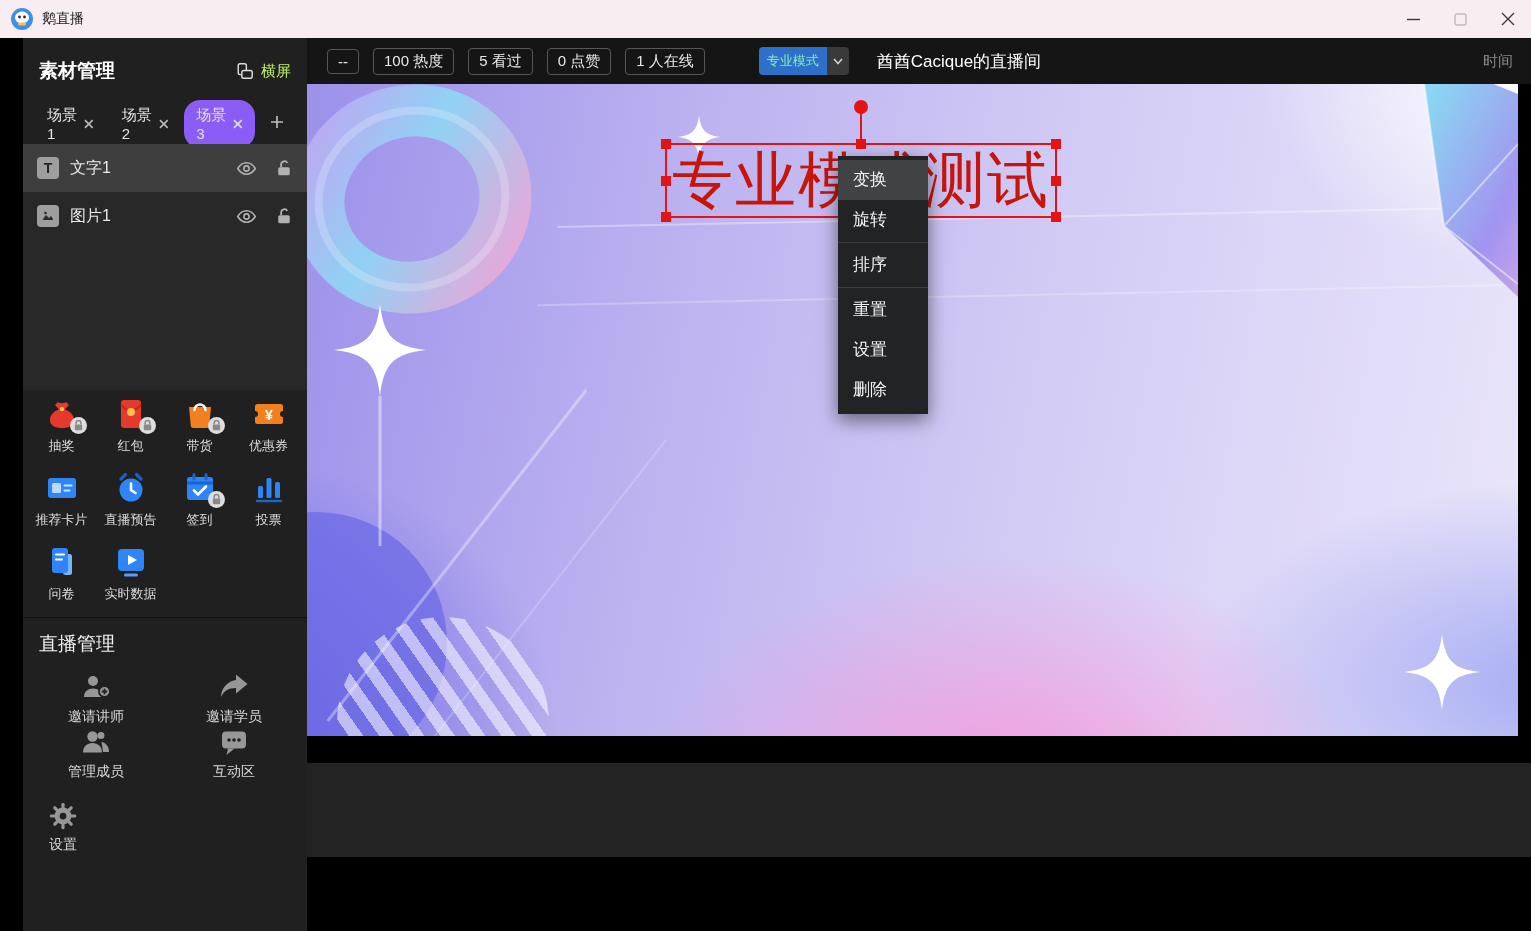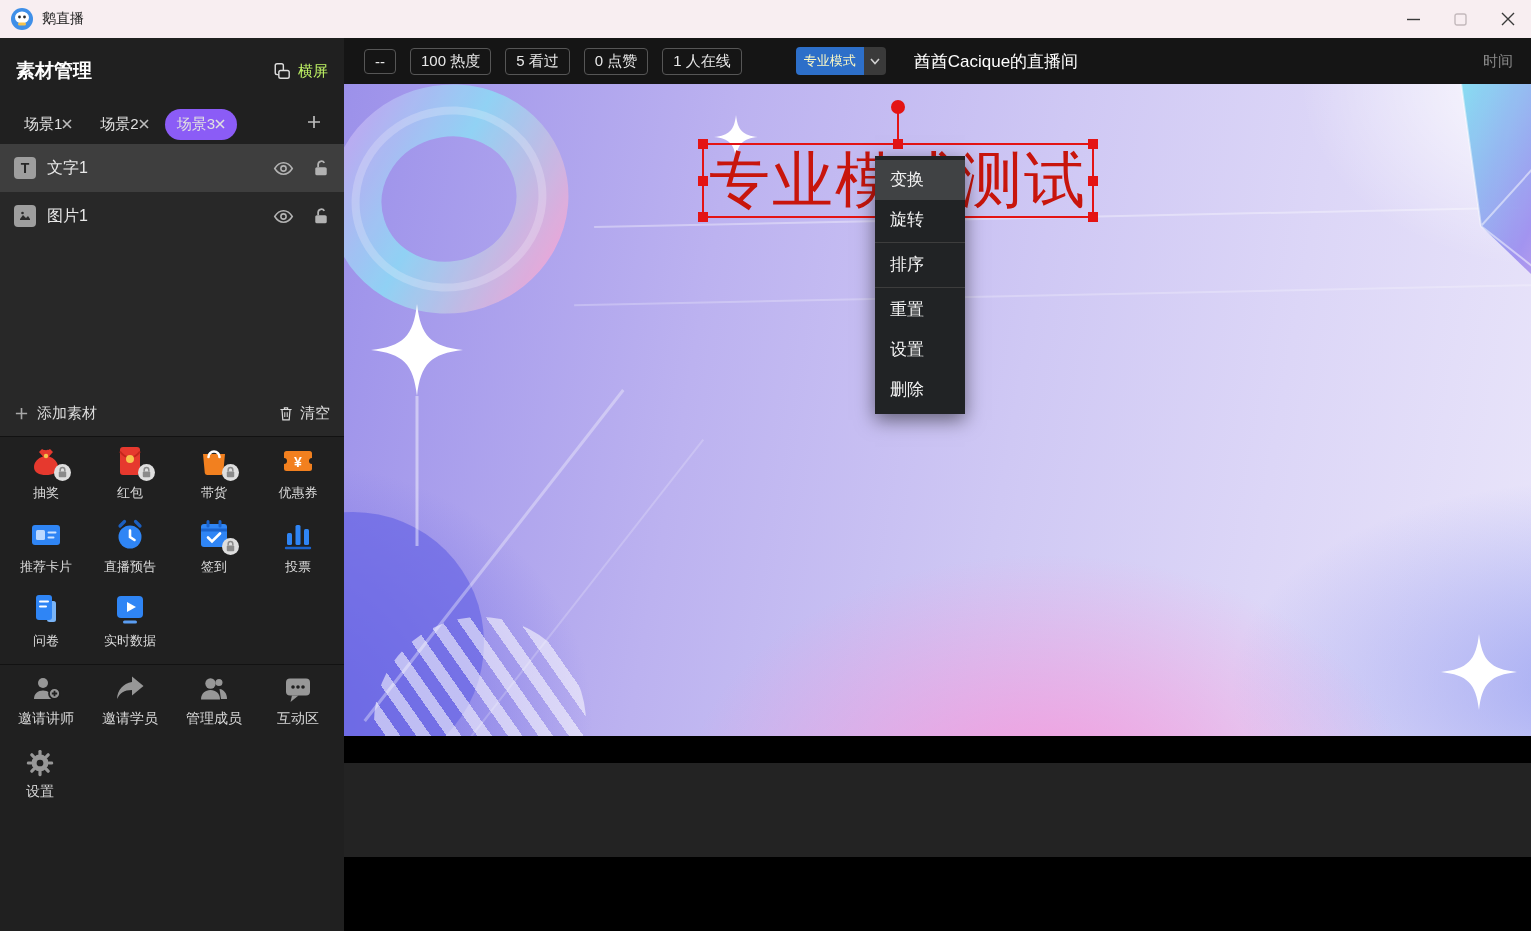--- a/index.html
+++ b/index.html
@@ -12,22 +12,22 @@
     padding-left:10px; flex-shrink:0; }
   .app-icon { width:24px; height:24px; margin-right:8px; }
   .app-title { font-size:14px; color:#1c1c1c; }
   .win-controls { margin-left:auto; display:flex; height:100%; }
   .win-btn { width:47px; height:100%; display:flex; align-items:center; justify-content:center; }
 
   
   .main { flex:1; display:flex; min-height:0; }
 
   
-  .sidebar { width:344px; flex-shrink:0; background:#202020; color:#e8e8e8;
-    display:flex; flex-direction:column; }
+  .sidebar { width:284px; flex-shrink:0; background:#202020; color:#e8e8e8;
+    display:flex; flex-direction:column;margin-left:23px; }
   .side-head { height:66px; display:flex; align-items:center; padding:0 16px; flex-shrink:0; }
   .side-title { font-size:19px; font-weight:bold; color:#fff; }
   .landscape-btn { margin-left:auto; display:flex; align-items:center; gap:7px;
     font-size:15px; color:#bef264; cursor:pointer;justify-content:center; }
   .tabs { height:40px; display:flex; align-items:center; padding:0 12px; gap:4px; flex-shrink:0; }
   .tab { display:flex; align-items:center; padding:6px 12px; font-size:15px;
     color:#e0e0e0; border-radius:16px; cursor:pointer; }
   .tab.selected { background:#8b5cf6; }
   .tab-add { margin-left:auto; padding:0 10px; }
 
@@ -47,34 +47,34 @@
   .section-title { font-size:19px; color:#f2f2f2; }
   .reset-btn { margin-left:auto; }
   .tool-grid { display:grid; grid-template-columns:repeat(4,1fr); row-gap:15px; padding:6px 4px 0; }
   .tool-item { display:flex; flex-direction:column; align-items:center; gap:5px;
     font-size:13px; color:#dcdcdc; cursor:pointer; }
   .tool-ico { width:36px; height:36px; position:relative; }
   .lock-badge { position:absolute; right:-7px; bottom:-2px; width:17px; height:17px; }
 
   .section-divider { border-top:1px solid #121212; margin-top:14px; }
   .mgmt-head { padding:13px 16px 6px; }
-  .mgmt-grid { display:grid; grid-template-columns:repeat(4,1fr); padding:8px 4px 0; }
+  .mgmt-grid { display:grid; grid-template-columns:repeat(2,1fr); padding:8px 4px 0; }
   .mgmt-item { display:flex; flex-direction:column; align-items:center; gap:5px;
     font-size:14px; color:#d6d6d6; cursor:pointer; }
   .settings-item { margin:20px 0 0; width:80px; display:flex; flex-direction:column;
     align-items:center; gap:5px; font-size:14px; color:#d6d6d6; cursor:pointer; }
 
   
   .stage { flex:1; display:flex; flex-direction:column; min-width:0; background:#000; }
   .stage-top { height:46px; background:#151515; display:flex; align-items:center;
     padding:0 18px 0 20px; gap:14px; flex-shrink:0; }
   .badge { border:1px solid #565656; border-radius:4px; padding:3px 10px; font-size:15px;
     color:#e8e8e8; white-space:nowrap; }
   .mode-pill { display:flex; border-radius:4px; overflow:hidden; margin-left:40px; cursor:pointer; }
-  .mode-main { background:#2d6fc9; color:#fef9c3; font-size:13px; padding:5px 8px; }
+  .mode-main { background:#2d6fc9; color:#86efac; font-size:13px; padding:5px 8px; }
   .mode-chevron { background:#3a3a3a; padding:0 6px; display:flex; align-items:center; }
   .room-title { color:#fff; font-size:17px; margin-left:14px; white-space:nowrap; }
   .time-label { margin-left:auto; color:#8a8a8a; font-size:15px; }
 
   .canvas-wrap { height:679px; background:#000; position:relative; overflow:hidden; flex-shrink:0; }
   .canvas { position:absolute; left:0; top:0; width:1211px; height:652px; overflow:hidden;
     background:
       radial-gradient(430px 300px at 101% 0%, rgba(255,255,255,.95), rgba(255,255,255,0) 62%),
       radial-gradient(560px 380px at 58% 110%, rgba(255,140,214,.8), rgba(255,140,214,0) 65%),
       radial-gradient(480px 420px at -4% 98%, rgba(99,97,228,.85), rgba(99,97,228,0) 62%),
@@ -233,35 +233,20 @@
               <path d="M2 12s4-6.5 10-6.5S22 12 22 12s-4 6.5-10 6.5S2 12 2 12z" fill="none" stroke="#b2b2b2" stroke-width="1.8"></path>
               <circle cx="12" cy="12" r="3" fill="none" stroke="#b2b2b2" stroke-width="1.8"></circle>
             </svg>
             <svg width="18" height="20" viewBox="0 0 22 24">
               <rect x="4" y="11" width="14" height="10" rx="2" fill="#b2b2b2"></rect>
               <path d="M7.5 11V7.5A4 4 0 0 1 15 5.8" fill="none" stroke="#b2b2b2" stroke-width="2.2"></path>
             </svg>
           </span>
         </div>
         <div class="layers-spacer"></div>
-        <div class="add-row">
-          <span class="add-left">
-            <svg width="15" height="15" viewBox="0 0 16 16">
-                <path d="M8 2v12M2 8h12" stroke="#a8a8a8" stroke-width="1.7"></path>
-              </svg>
-            <span>添加素材</span>
-          </span>
-          <span class="clear-btn">
-            <svg width="16" height="17" viewBox="0 0 20 20">
-              <path d="M3 5h14M8 5V3h4v2M5 5l1 13h8l1-13" stroke="#dcdcdc" fill="none" stroke-width="1.5"></path>
-              <path d="M8.5 8.5v6M11.5 8.5v6" stroke="#dcdcdc" stroke-width="1.3"></path>
-            </svg>
-            <span>清空</span>
-          </span>
-        </div>
       </div>
 
 
       <div class="tool-grid">
         <div class="tool-item">
           <span class="tool-ico">
             <svg width="36" height="36" viewBox="0 0 36 36">
               <path d="M14 6l-3 3 4 4.5c-5 1.5-9 5.5-9 10.5 0 5.5 5 8 12 8s12-2.5 12-8c0-5-4-9-9-10.5L25 9l-3-3c-2 1.6-6 1.6-8 0z" fill="#e6392e"></path>
               <circle cx="18" cy="13" r="2.2" fill="#f7c34c"></circle>
             </svg>
@@ -385,20 +370,23 @@
               <path d="M15 11l9 5-9 5z" fill="#fff"></path>
               <rect x="11" y="29.5" width="14" height="3" rx="1.5" fill="#5a9df2"></rect>
             </svg>
           </span>
           <span>实时数据</span>
         </div>
       </div>
 
       <div class="section-divider"></div>
 
+      <div class="mgmt-head">
+        <span class="section-title">直播管理</span>
+      </div>
       <div class="mgmt-grid">
         <div class="mgmt-item">
           <svg width="32" height="32" viewBox="0 0 32 32">
             <circle cx="13" cy="10" r="5" fill="#979797"></circle>
             <path d="M4 26c0-5.5 4-8.5 9-8.5s9 3 9 8.5z" fill="#979797"></path>
             <circle cx="24.5" cy="20.5" r="5.5" fill="#979797" stroke="#202020" stroke-width="1.8"></circle>
             <path d="M24.5 17.8v5.4M21.8 20.5h5.4" stroke="#202020" stroke-width="1.8"></path>
           </svg>
           <span>邀请讲师</span>
         </div>

